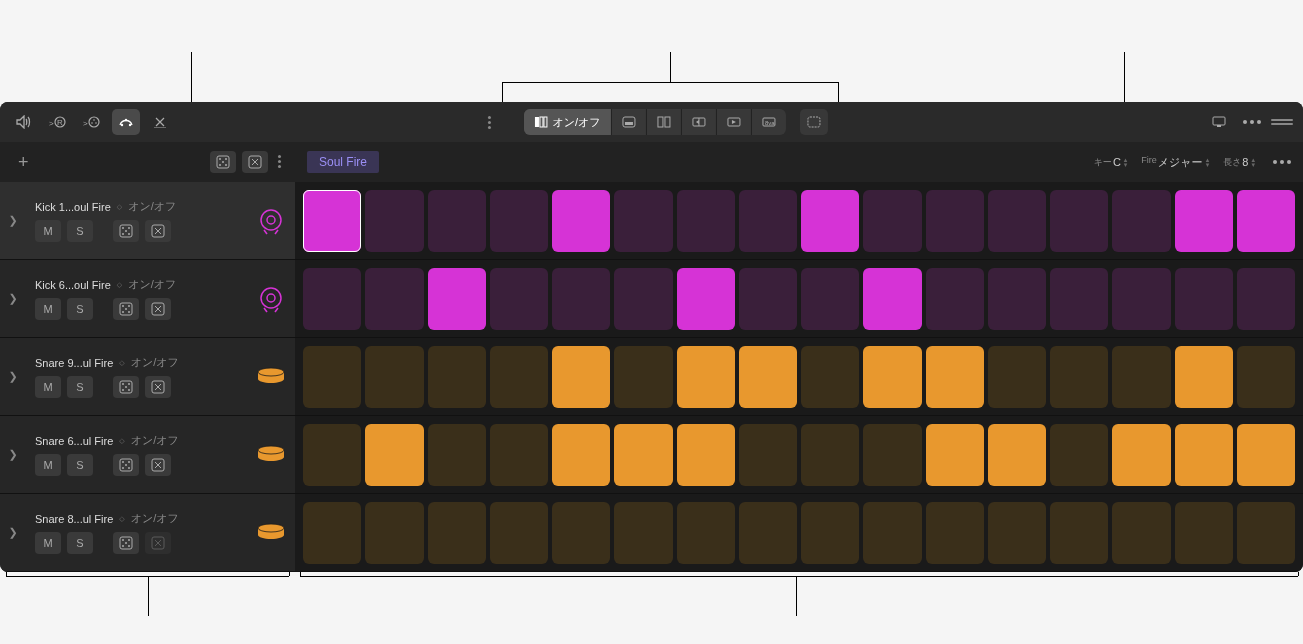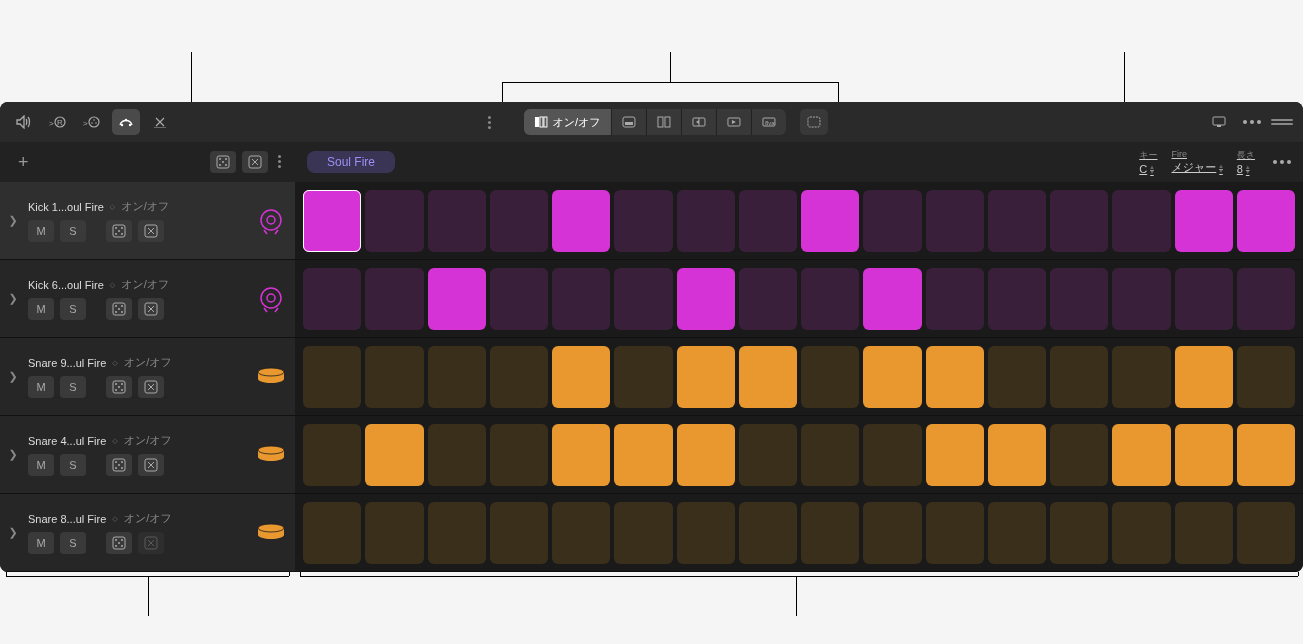--- a/index.html
+++ b/index.html
@@ -72,47 +72,47 @@
   }
   .sub-left {
     width: 295px; display: flex; align-items: center; padding: 0 10px; gap: 8px;
     height: 100%;
   }
   .add-btn { font-size: 18px; color: #999; cursor: pointer; padding: 4px 8px; }
   .sub-left-icons { display: flex; gap: 6px; margin-left: auto; }
   .dots-v { display: flex; flex-direction: column; gap: 2px; padding: 4px; cursor: pointer; }
   .dots-v span { width: 3px; height: 3px; background: #888; border-radius: 50%; }
   .pattern-chip {
-    background: #3a3555; color: #9b8ff5; padding: 4px 20px; border-radius: 8px;
+    background: #3a3555; color: #9b8ff5; padding: 4px 12px; border-radius: 2px;
     margin-left: 12px; font-size: 12px; cursor: pointer;
   }
   .sub-right {
     position: absolute; right: 8px; display: flex; gap: 14px; align-items: center;
   }
-  .param { display: flex; flex-direction: column; gap: 1px; cursor: pointer; text-decoration: underline; }
+  .param { display: flex; flex-direction: row; gap: 1px; cursor: pointer; }
   .param-label { font-size: 9px; color: #888; }
   .param-value { font-size: 11px; color: #ccc; display: flex; align-items: center; gap: 3px; }
   .updown { font-size: 7px; color: #666; line-height: 5px; }
   .dots-h { display: flex; gap: 3px; cursor: pointer; padding: 4px; }
   .dots-h span { width: 4px; height: 4px; background: #aaa; border-radius: 50%; }
 
   .tracks { flex: 1; overflow: hidden; }
   .track-row {
     display: flex; height: 78px; border-bottom: 1px solid #111;
   }
   .track-row.selected .track-header { background: #2f2f2f; }
   .track-header {
     width: 295px; background: #262626; display: flex; align-items: center;
     padding: 0 8px 0 4px; gap: 6px; position: relative;
   }
   .chevron {
     width: 18px; display: flex; justify-content: center; color: #888;
     cursor: pointer; font-size: 11px;
   }
-  .track-info { flex: 1; display: flex; flex-direction: column; gap: 6px; }
+  .track-info { flex: 1; display: flex; flex-direction: column; gap: 6px; margin-left: 7px; }
   .track-top { display: flex; align-items: center; gap: 6px; font-size: 11px; }
   .track-name { color: #ddd; }
   .track-mode { color: #888; }
   .track-ctrls { display: flex; gap: 6px; }
   .sq-btn {
     width: 26px; height: 22px; background: #3a3a3a; border-radius: 4px;
     display: flex; align-items: center; justify-content: center;
     color: #aaa; font-size: 11px; cursor: pointer;
   }
   .sq-btn.disabled { opacity: 0.4; }
@@ -500,21 +500,21 @@
           <div class="step snare-off"></div>
           <div class="step snare-on"></div>
           <div class="step snare-off"></div>
         </div>
       </div>
       <div class="track-row">
         <div class="track-header">
     <div class="chevron">❯</div>
     <div class="track-info">
       <div class="track-top">
-        <span class="track-name">Snare 4...ul Fire</span>
+        <span class="track-name">Snare 6...ul Fire</span>
         <span class="updown">◇</span>
         <span class="track-mode">オン/オフ</span>
       </div>
       <div class="track-ctrls">
         <div class="sq-btn">M</div>
         <div class="sq-btn">S</div>
         <div style="width:8px"></div>
         <div class="sq-btn">
                 <svg width="14" height="14" viewBox="0 0 14 14">
                   <rect x="1" y="1" width="12" height="12" rx="2" fill="none" stroke="currentColor"></rect>

